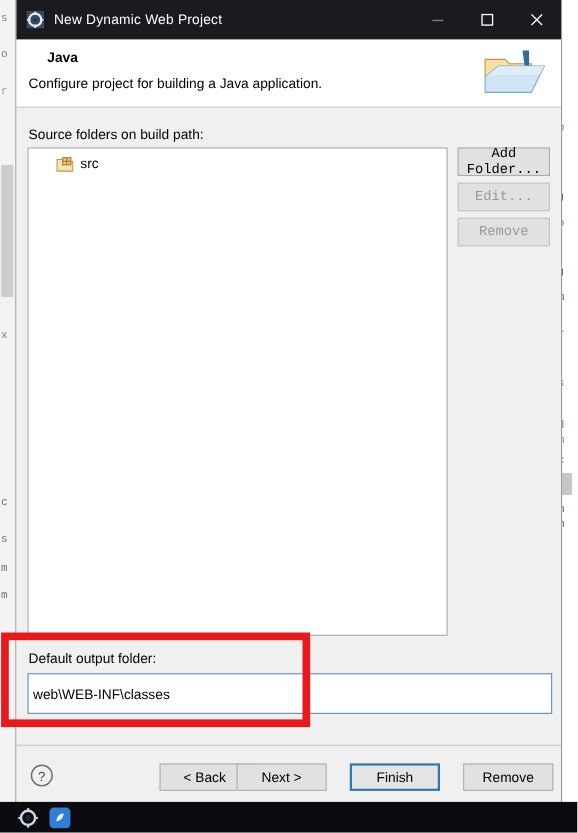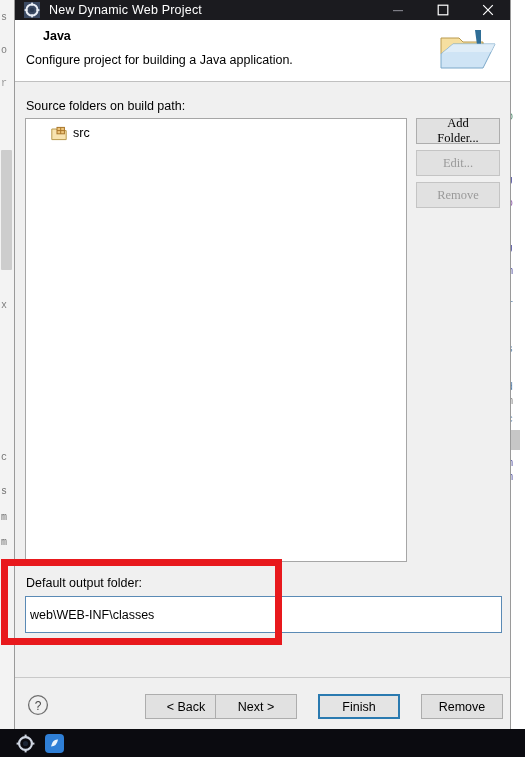--- a/index.html
+++ b/index.html
@@ -97,21 +97,21 @@
     background: #f0f0f0;
     box-sizing: border-box;
     border: 1px solid #9a9a9a;
     border-top: none;
     display: flex;
     flex-direction: column;
   }
 
   
   #titlebar {
-    height: 20px;
+    height: 36px;
     background: #1b1b1f;
     display: flex;
     align-items: center;
     flex: none;
     color: #ffffff;
   }
   #titlebar-icon {
     width: 16px; height: 16px;
     margin-left: 9px;
     margin-right: 9px;
@@ -190,21 +190,21 @@
   .tree-row-icon { width: 16px; height: 15px; flex: none; }
 
   .side-btn {
     position: absolute;
     left: 401px;
     width: 84px;
     height: 24px;
     background: #e1e1e1;
     border: 1px solid #adadad;
     box-sizing: border-box;
-    font-family: Liberation Serif, serif;
+    font-family: Liberation Mono, monospace;
     font-size: 12.5px;
     color: #000000;
     display: flex;
     align-items: center;
     justify-content: center;
     padding: 12px;
   }
   .side-btn.disabled {
     color: #9a9a9a;
     background: #e1e1e1;

